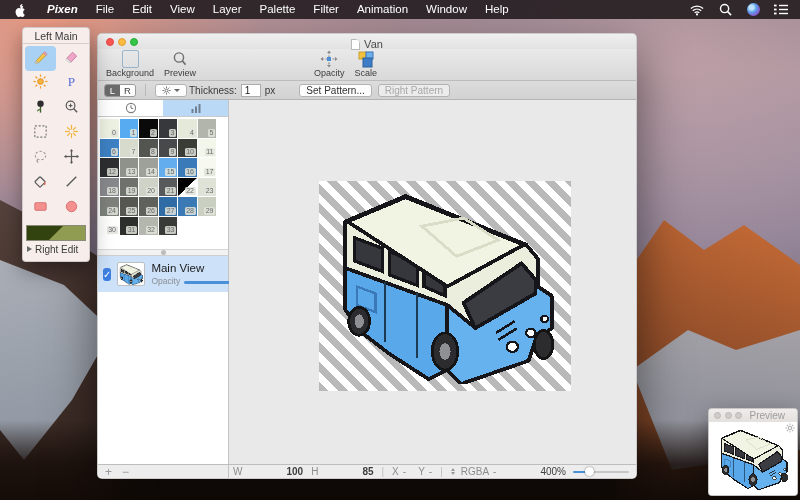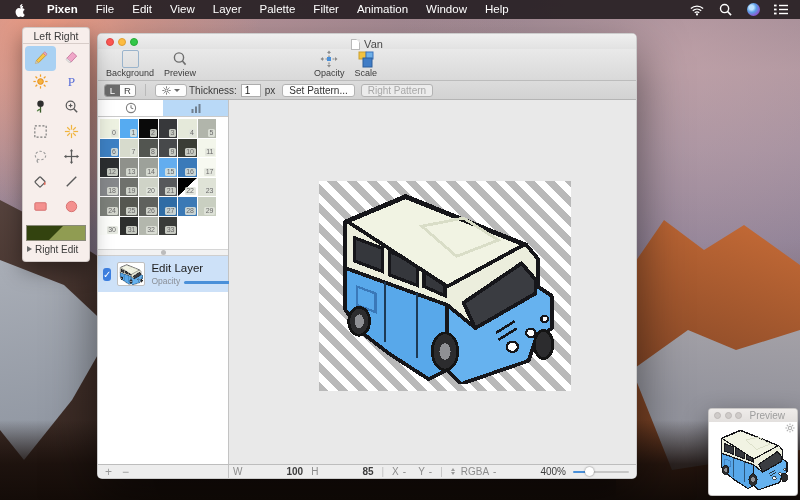--- a/index.html
+++ b/index.html
@@ -24,21 +24,21 @@
   .mtn-right-snow { clip-path:polygon(79% 74%,86% 66%,92% 70%,100% 66%,100% 90%,84% 94%);
     background:linear-gradient(180deg,#dde2ea,#97a2b2 80%); opacity:.85; }
   .fg-rock { position:absolute; left:0; right:0; bottom:0; height:16%;
     background:linear-gradient(180deg, rgba(24,14,10,0) 0%, rgba(24,14,10,.85) 55%, #140c08 100%); }
 
   
   .menubar { position:absolute; top:0; left:0; right:0; height:19px; background:rgba(44,35,40,.96);
     display:flex; align-items:center; color:#fff; font-size:11.5px; z-index:50; }
   .menubar .apple { margin:0 12px 0 14px; display:flex; align-items:center; }
   .menu-item { padding:0 9px; line-height:19px; }
-  .menu-item.app-name { font-weight:bold; }
+  .menu-item.app-name { font-weight:bold;font-style:italic; }
   .menubar-right { margin-left:auto; display:flex; align-items:center; gap:14px; padding-right:12px; }
   .status-icon { width:14px; height:14px; display:flex; align-items:center; justify-content:center; }
 
   
   .tool-palette { position:absolute; left:22px; top:27px; width:68px; height:235px; z-index:30;
     background:#f7eeeb; border-radius:4px; box-shadow:0 8px 22px rgba(0,0,0,.4); border:1px solid rgba(0,0,0,.15);
     display:flex; flex-direction:column; }
   .tp-title { height:16px; text-align:center; font-size:10.5px; color:#3a3a3a; line-height:16px;
     border-bottom:1px solid #d8cdc9; }
   .tp-grid { display:grid; grid-template-columns:repeat(2,1fr); grid-auto-rows:25px; padding:2px 2px 0 2px; }
@@ -226,21 +226,21 @@
               <rect x="0" y="0.6" width="2.6" height="1.8"></rect>
               <rect x="0" y="4.6" width="2.6" height="1.8"></rect>
               <rect x="0" y="8.6" width="2.6" height="1.8"></rect>
             </g>
           </svg>
         </span>
       </span>
   </div>
 
   <div class="tool-palette">
-    <div class="tp-title">Left Right</div>
+    <div class="tp-title">Left Main</div>
     <div class="tp-grid" id="tool-grid">
         <div class="tp-cell selected">
           <span><svg width="17" height="17" viewBox="0 0 18 18">
               <path d="M4.5 13.5 L12 5.5 L14.5 8 L7 15.5 Z" fill="#f7c64a" stroke="#c79a2e" stroke-width="1"></path>
               <path d="M4.5 13.5 L7 15.5 L3.6 16.4 Z" fill="#e9d9b8" stroke="#b9a87e" stroke-width=".8"></path>
               <path d="M12 5.5 L13.4 4 L16 6.6 L14.5 8 Z" fill="#f0a8b8" stroke="#c77a8e" stroke-width=".8"></path>
             </svg></span>
         </div>
         <div class="tp-cell">
           <span><svg width="17" height="17" viewBox="0 0 18 18">
@@ -428,21 +428,21 @@
               <line x1="8.4" y1="8.4" x2="9.8" y2="9.8"></line>
             <line x1="9.8" y1="2.2" x2="8.4" y2="3.6"></line>
               <line x1="3.6" y1="8.4" x2="2.2" y2="9.8"></line>
           </g>
         </svg>
         <i class="caret"></i>
       </span>
       <span style="margin-left:2px">Thickness:</span>
       <input class="thick-input" value="1" style="">
       <span>px</span>
-      <span class="mini-btn" style="margin-left:7px">Set Pattern...</span>
+      <span class="mini-btn" style="margin-left:24px">Set Pattern...</span>
       <span class="mini-btn disabled" style="margin-left:6px">Right Pattern</span>
     </div>
 
     <div class="win-content">
       <div class="sidebar">
         <div class="pal-tabs">
           <div class="pal-tab">
             <svg width="12" height="12" viewBox="0 0 12 12">
               <circle cx="6" cy="6" r="4.6" fill="none" stroke="#7f7f7f" stroke-width="1.1"></circle>
               <line x1="6" y1="6" x2="6" y2="3.2" stroke="#7f7f7f" stroke-width="1.1"></line>
@@ -565,21 +565,21 @@
             <i></i>
           </div>
         <div class="layer-row">
           <span class="chk">✓</span>
           <span class="layer-thumb">
             <svg width="26" height="21" viewBox="0 0 100 84">
                 <use href="#van-art"></use>
               </svg>
           </span>
           <span class="layer-meta">
-            <span class="layer-name">Edit Layer</span>
+            <span class="layer-name">Main View</span>
             <span class="op-row">
               <span>Opacity</span>
               <span class="op-slider">
                   <i class="track"></i>
                   <i class="knob"></i>
                 </span>
               <span>100%</span>
             </span>
           </span>
         </div>

